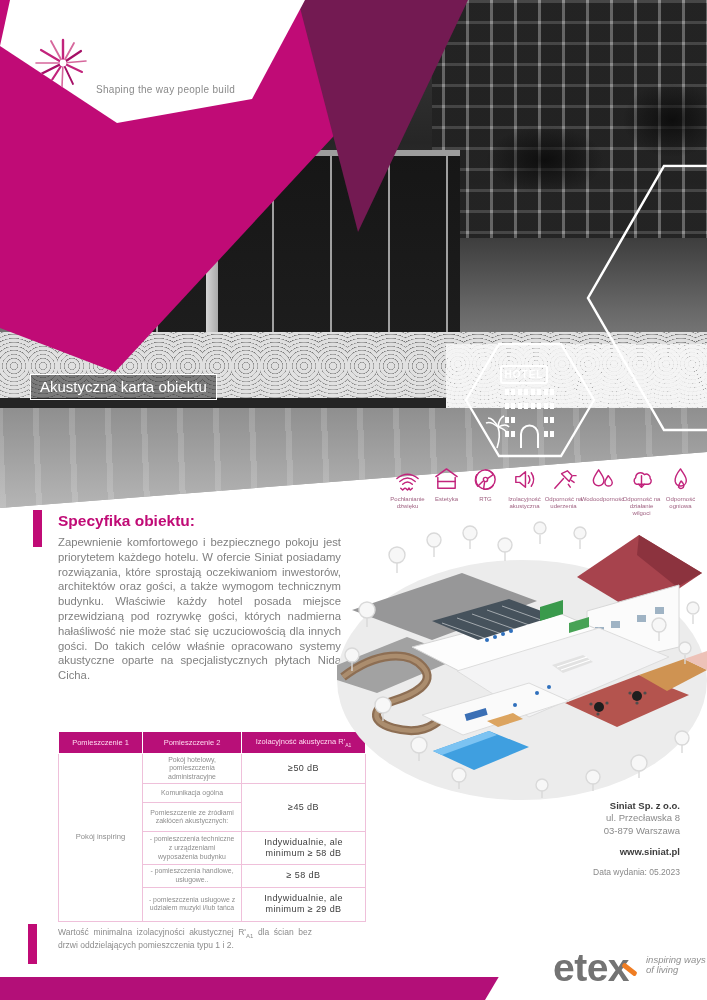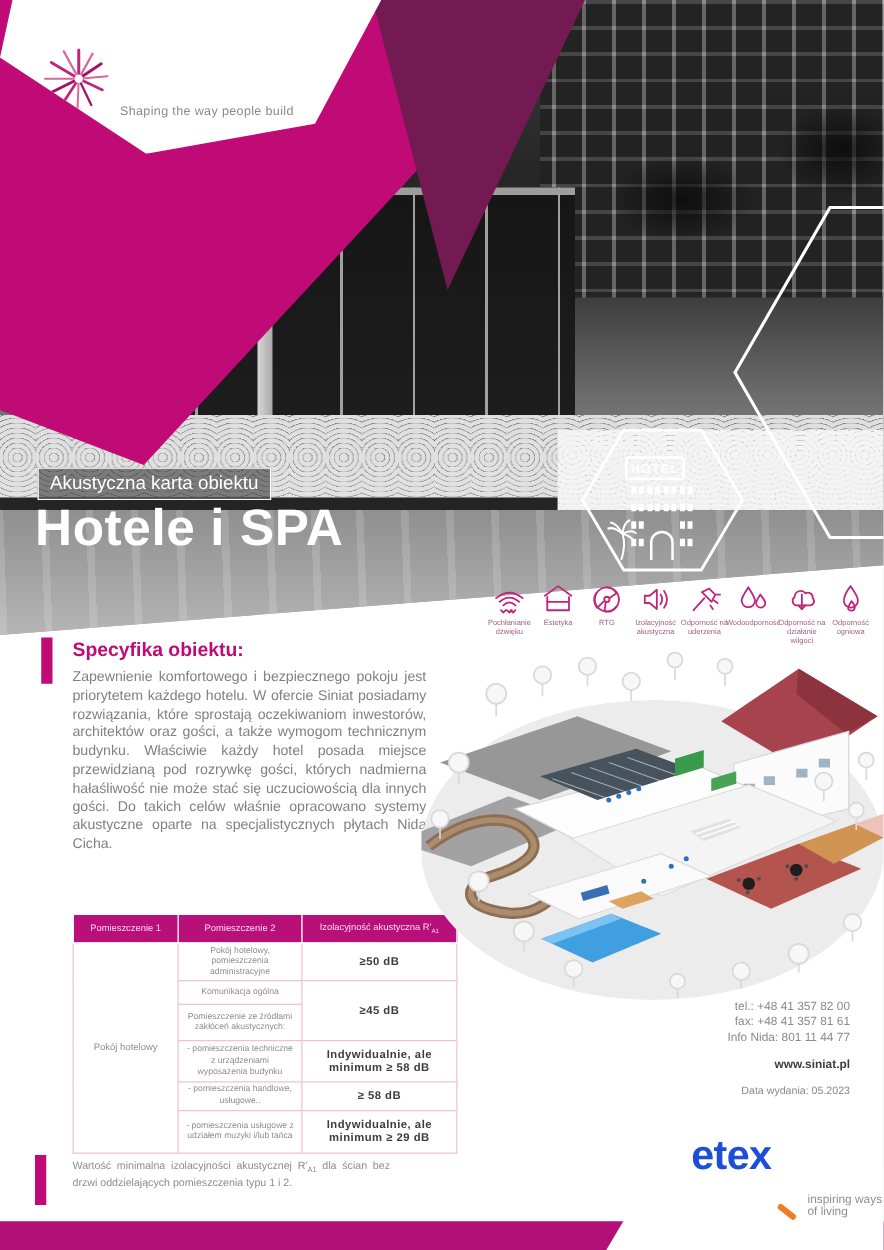--- a/index.html
+++ b/index.html
@@ -72,39 +72,39 @@
   
   .mag-bar { position:absolute; width:9px; background:#c00b76; }
   .sec-heading { position:absolute; left:58px; top:512px; font-size:15.5px; font-weight:700; color:#c00b76; }
   .sec-body { position:absolute; left:58px; top:535px; width:283px; font-size:11.3px; line-height:1.31; color:#808080; text-align:justify; }
   .req-heading { position:absolute; left:58px; top:676px; width:254px; font-size:13.5px; line-height:1.38; font-weight:700; color:#c00b76; }
 
   table.req { position:absolute; left:58px; top:731px; width:307px; border-collapse:collapse; table-layout:fixed; }
   table.req th { background:#b80f78; color:#ffd9ef; font-weight:400; font-size:7.5px; padding:5px 3px; border:1px solid #ffffff; text-align:center; }
   table.req td { border:1px solid #efc0da; background:#ffffff; font-size:6.9px; color:#8d8d8d; text-align:center; padding:2px 5px; line-height:1.25; }
   table.req td.room1 { font-size:7.6px; }
-  table.req td.val { font-size:9px; font-weight:700; color:#3c3c3c; letter-spacing:.4px; line-height:1.25; }
+  table.req td.val { font-size:9px; font-weight:400; color:#3c3c3c; letter-spacing:.4px; line-height:1.25; }
   table.req sub { font-size:5px; }
 
   .footnote { position:absolute; left:58px; top:927px; width:254px; font-size:8.5px; line-height:1.4; color:#8c8c8c; text-align:justify; }
   .footnote sub { font-size:6px; }
 
   
   .contact { position:absolute; right:27px; top:800px; width:200px; text-align:right; font-size:9.5px; line-height:1.3; color:#8a8a8a; }
   .contact .bold { font-weight:700; color:#3c3c3c; }
   .contact .grp { margin-bottom:9px; }
   .issue { margin-top:4px; font-size:8.5px; }
 
   
   .foot-band { position:absolute; left:0; top:977px; width:707px; height:23px; background:#b30f78; }
   .foot-wedge { position:absolute; left:470px; top:936px; width:237px; height:64px; background:#ffffff;
     clip-path:polygon(53px 0, 237px 0, 237px 64px, 15px 64px); }
-  .etex { position:absolute; left:553px; top:905px; font-size:33px; font-weight:700; color:#1d4ed8; letter-spacing:-.5px; }
+  .etex { position:absolute; left:553px; top:946px; font-size:39px; font-weight:700; color:#737373; letter-spacing:-.5px; }
   .etex-accent { position:absolute; left:621px; top:967px; width:17px; height:5px; background:#ef7d23; border-radius:2px; transform:rotate(38deg); }
-  .etex-tag { position:absolute; left:646px; top:955px; font-size:9.5px; line-height:1.1; color:#8f8f8f; }
+  .etex-tag { position:absolute; left:646px; top:955px; font-size:9.5px; line-height:1.1; color:#8f8f8f;font-style:italic; }
 
   .ill { position:absolute; left:337px; top:515px; }
 </style>
 </head>
 <body>
 
 <div class="page">
 
   <div class="photo">
     <div class="tower"></div>
@@ -179,21 +179,20 @@
         <line x1="29" y1="29" x2="2" y2="29" stroke="#d6679c" stroke-width="1.6"></line>
         <line x1="29" y1="29" x2="7" y2="16" stroke="#c2247c" stroke-width="2.2"></line>
         <line x1="29" y1="29" x2="17" y2="7" stroke="#d6679c" stroke-width="1.8"></line>
       </g>
       <circle cx="29" cy="29" r="3.4" fill="#ffffff"></circle>
     </svg>
     <div class="logo-tagline">Shaping the way people build</div>
   </div>
 
   <div class="badge">Akustyczna karta obiektu</div>
-  <div class="hero-title">Hotele i SPA</div>
 
   <div class="features">
     <div class="feat">
       <svg viewBox="0 0 28 28">
         <path d="M3,13 Q14,4 25,13"></path>
           <path d="M6,16 Q14,9 22,16"></path>
           <path d="M9,19 Q14,14 19,19"></path>
         <path d="M7,23 l2,2 l2,-2"></path>
           <path d="M12,23 l2,2 l2,-2"></path>
           <path d="M17,23 l2,2 l2,-2" transform="translate(-2,0)"></path>
@@ -273,21 +272,21 @@
       </colgroup>
     <thead>
       <tr>
         <th>Pomieszczenie 1</th>
         <th>Pomieszczenie 2</th>
         <th><span>Izolacyjność akustyczna R'</span><sub>A1</sub></th>
       </tr>
     </thead>
     <tbody>
       <tr style="height:28px;">
-        <td class="room1" rowspan="6">Pokój hotelowy</td>
+        <td class="room1" rowspan="6">Pokój inspiring</td>
         <td>Pokój hotelowy, pomieszczenia administracyjne</td>
         <td class="val">≥50 dB</td>
       </tr>
       <tr style="height:19px;">
         <td>Komunikacja ogólna</td>
         <td class="val" rowspan="2">≥45 dB</td>
       </tr>
       <tr style="height:29px;">
         <td>Pomieszczenie ze źródłami zakłóceń akustycznych:</td>
       </tr>
@@ -415,23 +414,23 @@
         <circle cx="345" cy="223" r="7"></circle>
       <line x1="205" y1="276" x2="205" y2="283"></line>
         <circle cx="205" cy="270" r="6"></circle>
       <line x1="256" y1="268" x2="256" y2="276"></line>
         <circle cx="256" cy="262" r="7"></circle>
     </g>
   </svg>
 
   <div class="contact">
     <div class="grp">
-      <div>tel.: +48 41 357 82 00</div>
-      <div>fax: +48 41 357 81 61</div>
-      <div>Info Nida: 801 11 44 77</div>
+      <div class="bold">Siniat Sp. z o.o.</div>
+      <div>ul. Przecławska 8</div>
+      <div>03-879 Warszawa</div>
     </div>
     <div class="grp">
       <div class="bold">www.siniat.pl</div>
     </div>
     <div class="issue">Data wydania: 05.2023</div>
   </div>
 
   <div class="foot-band"></div>
   <div class="foot-wedge"></div>
   <div class="etex">etex</div>

